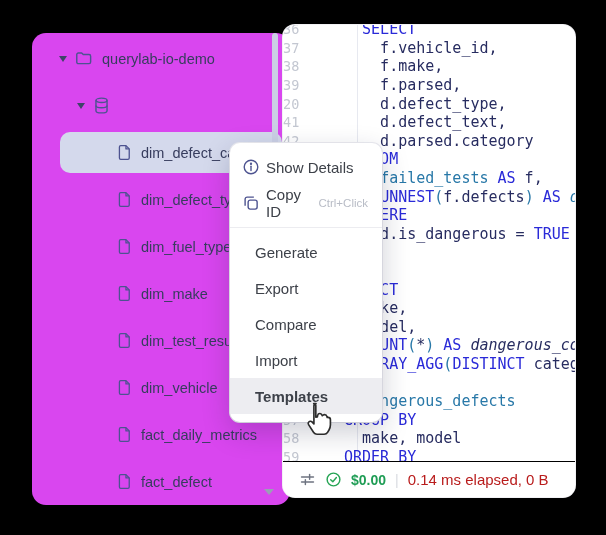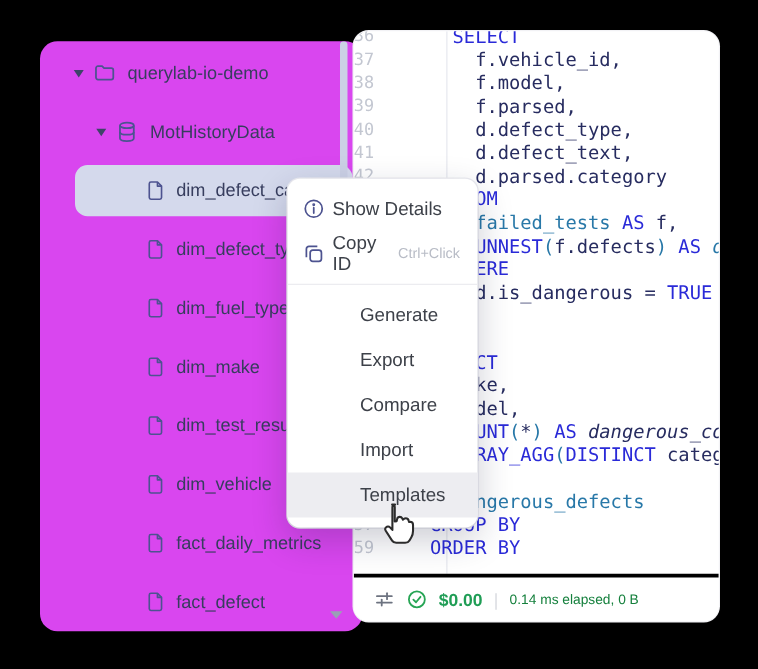--- a/index.html
+++ b/index.html
@@ -36,36 +36,36 @@
   .ln{flex:0 0 51px;text-align:left;color:#c3c7d1;font-size:13.5px;
       font-family:"DejaVu Sans Mono",monospace;}
   .ct{margin:0 0 0 10px;font:inherit;white-space:pre;}
   .tk-k{color:#2a2ad8;}
   .tk-d{color:#272c60;}
   .tk-t{color:#2878a8;}
   .tk-ti{color:#2878a8;font-style:italic;}
   .tk-di{color:#272c60;font-style:italic;}
 
   
-  #statusbar{position:absolute;left:0;right:0;bottom:0;height:35px;border-top:3px solid #000000;
+  #statusbar{position:absolute;left:0;right:0;bottom:0;height:35px;border-top:1px solid #000000;
       background:#fff;display:flex;align-items:center;padding-left:16px;gap:9px;}
   #cost{color:#1f9d55;font-weight:bold;font-size:14px;}
   #pipe{color:#d9dbe0;font-size:14px;}
-  #meta{color:#15803d;font-size:11px;}
+  #meta{color:#b91c1c;font-size:15px;}
 
   
   #menu{position:absolute;left:230px;top:143px;width:152px;background:#fff;border-radius:10px;
         box-shadow:0 10px 28px rgba(25,28,60,.22),0 0 0 1px #ededf2;padding:6px 0 8px;}
   .mrow{height:36px;display:flex;align-items:center;padding:0 14px 0 12px;
         font-size:15px;color:#3d4149;cursor:pointer;position:relative;}
   .mrow .micon{width:22px;flex:0 0 22px;display:flex;align-items:center;}
   .mrow .mlabel{margin-left:2px;}
-  .mrow.noicon{padding-left:56px;}
+  .mrow.noicon{padding-left:23px;}
   .mrow .shortcut{margin-left:auto;font-size:11.5px;color:#b8bcc6;}
-  .mrow.hover{background:#ededf1;}
+  .mrow.hover{background:#ededf1;font-weight:bold;}
   .mdivider{height:1px;background:#ececf0;margin:6px 0;}
 
   #cursor{position:absolute;left:300px;top:401px;width:34px;height:38px;pointer-events:none;}
 </style>
 </head>
 <body>
 
 <div id="canvas">
 
   <div id="sidebar">
@@ -85,21 +85,20 @@
           <span class="caret">
             <span class="caret-glyph"></span>
           </span>
           <span class="ticon">
             <svg width="19" height="19" viewBox="0 0 24 24" fill="none" stroke="#4d5390" stroke-width="1.8">
               <ellipse cx="12" cy="5.5" rx="7" ry="2.8"></ellipse>
               <path d="M5 5.5v13c0 1.6 3.1 2.8 7 2.8s7-1.2 7-2.8v-13"></path>
               <path d="M5 12c0 1.6 3.1 2.8 7 2.8s7-1.2 7-2.8"></path>
             </svg>
           </span>
-          <span>MotHistoryData</span>
         </div>
         <div class="trow d2 sel">
           <span class="caret"></span>
           <span class="ticon">
             <svg width="16" height="17" viewBox="0 0 24 26" fill="none" stroke="#4d5390" stroke-width="2" stroke-linejoin="round">
               <path d="M5 4.5c0-1.1.9-2 2-2h8l5 5v14c0 1.1-.9 2-2 2H7c-1.1 0-2-.9-2-2v-17z"></path>
               <path d="M15 2.5v5h5"></path>
             </svg>
           </span>
           <span>dim_defect_cat...</span>
@@ -177,40 +176,41 @@
       </div>
     <div id="sb-thumb"></div>
     <div id="sb-more"></div>
   </div>
 
   <div id="editor">
     <div id="guide"></div>
     <div id="code">
         <div class="cl"><span class="ln">36</span><pre class="ct"><span class="tk-d">  </span><span class="tk-k">SELECT</span></pre></div>
         <div class="cl"><span class="ln">37</span><pre class="ct"><span class="tk-d">    f.vehicle_id,</span></pre></div>
-        <div class="cl"><span class="ln">38</span><pre class="ct"><span class="tk-d">    f.model,</span></pre></div>
+        <div class="cl"><span class="ln">38</span><pre class="ct"><span class="tk-d">    f.make,</span></pre></div>
         <div class="cl"><span class="ln">39</span><pre class="ct"><span class="tk-d">    f.parsed,</span></pre></div>
-        <div class="cl"><span class="ln">40</span><pre class="ct"><span class="tk-d">    d.defect_type,</span></pre></div>
+        <div class="cl"><span class="ln">20</span><pre class="ct"><span class="tk-d">    d.defect_type,</span></pre></div>
         <div class="cl"><span class="ln">41</span><pre class="ct"><span class="tk-d">    d.defect_text,</span></pre></div>
         <div class="cl"><span class="ln">42</span><pre class="ct"><span class="tk-d">    d.parsed.category</span></pre></div>
         <div class="cl"><span class="ln">43</span><pre class="ct"><span class="tk-d">  </span><span class="tk-k">FROM</span></pre></div>
         <div class="cl"><span class="ln">44</span><pre class="ct"><span class="tk-d">    </span><span class="tk-t">failed_tests</span><span class="tk-d"> </span><span class="tk-k">AS</span><span class="tk-d"> f,</span></pre></div>
         <div class="cl"><span class="ln">45</span><pre class="ct"><span class="tk-d">    </span><span class="tk-k">UNNEST</span><span class="tk-t">(</span><span class="tk-d">f.defects</span><span class="tk-t">)</span><span class="tk-d"> </span><span class="tk-k">AS</span><span class="tk-d"> </span><span class="tk-ti">d</span></pre></div>
         <div class="cl"><span class="ln">46</span><pre class="ct"><span class="tk-d">  </span><span class="tk-k">WHERE</span></pre></div>
         <div class="cl"><span class="ln">47</span><pre class="ct"><span class="tk-d">    d.is_dangerous = </span><span class="tk-k">TRUE</span></pre></div>
         <div class="cl"><span class="ln">48</span><pre class="ct"></pre></div>
         <div class="cl"><span class="ln">49</span><pre class="ct"><span class="tk-d">)</span></pre></div>
         <div class="cl"><span class="ln">50</span><pre class="ct"><span class="tk-k">SELECT</span></pre></div>
         <div class="cl"><span class="ln">51</span><pre class="ct"><span class="tk-d">  make,</span></pre></div>
         <div class="cl"><span class="ln">52</span><pre class="ct"><span class="tk-d">  model,</span></pre></div>
         <div class="cl"><span class="ln">53</span><pre class="ct"><span class="tk-d">  </span><span class="tk-k">COUNT</span><span class="tk-t">(</span><span class="tk-d">*</span><span class="tk-t">)</span><span class="tk-d"> </span><span class="tk-k">AS</span><span class="tk-d"> </span><span class="tk-di">dangerous_count</span></pre></div>
         <div class="cl"><span class="ln">54</span><pre class="ct"><span class="tk-d">  </span><span class="tk-k">ARRAY_AGG</span><span class="tk-t">(</span><span class="tk-k">DISTINCT</span><span class="tk-d"> category</span></pre></div>
         <div class="cl"><span class="ln">55</span><pre class="ct"><span class="tk-k">FROM</span></pre></div>
         <div class="cl"><span class="ln">56</span><pre class="ct"><span class="tk-d">  </span><span class="tk-t">dangerous_defects</span></pre></div>
         <div class="cl"><span class="ln">57</span><pre class="ct"><span class="tk-k">GROUP BY</span></pre></div>
+        <div class="cl"><span class="ln">58</span><pre class="ct"><span class="tk-d">  make, model</span></pre></div>
         <div class="cl"><span class="ln">59</span><pre class="ct"><span class="tk-k">ORDER BY</span></pre></div>
       </div>
     <div id="statusbar">
       <span style="display:flex">
         <svg width="17" height="17" viewBox="0 0 20 20" fill="none" stroke="#6d7380" stroke-width="1.7" stroke-linecap="round">
           <line x1="3" y1="7" x2="17" y2="7"></line>
             <line x1="3" y1="13" x2="17" y2="13"></line>
           <line x1="12.5" y1="4.2" x2="12.5" y2="9.8"></line>
             <line x1="7.5" y1="10.2" x2="7.5" y2="15.8"></line>
         </svg>

